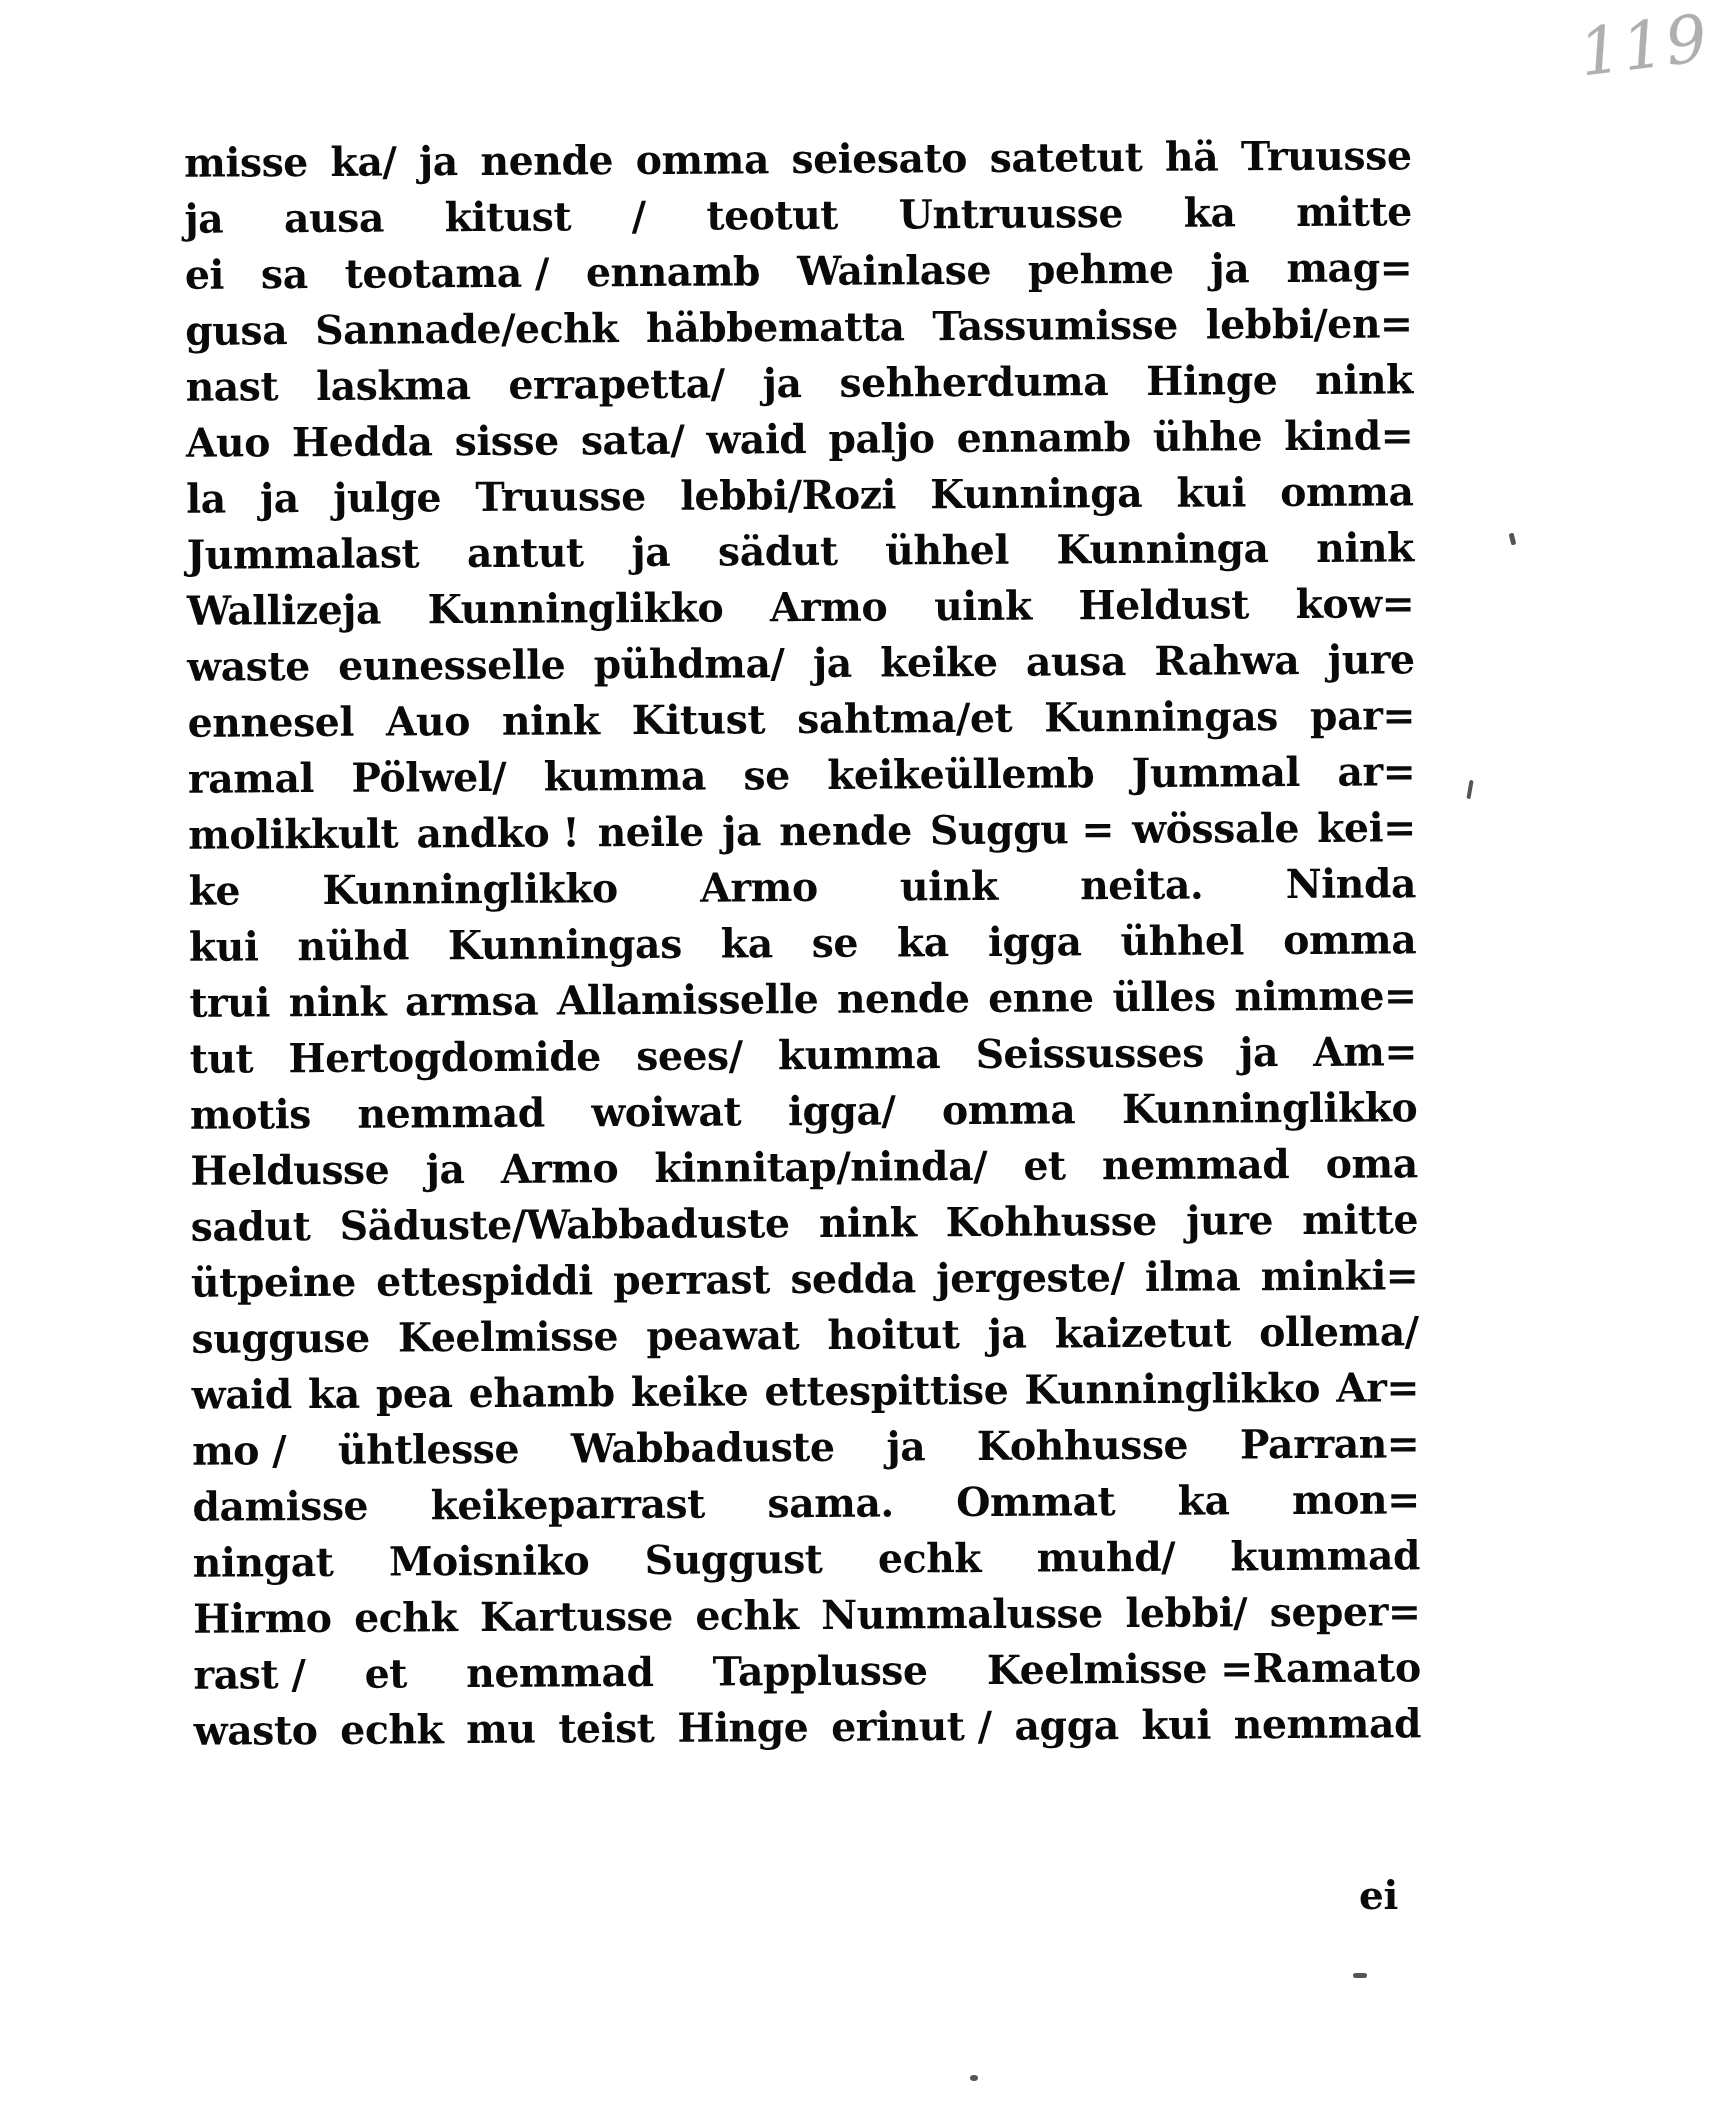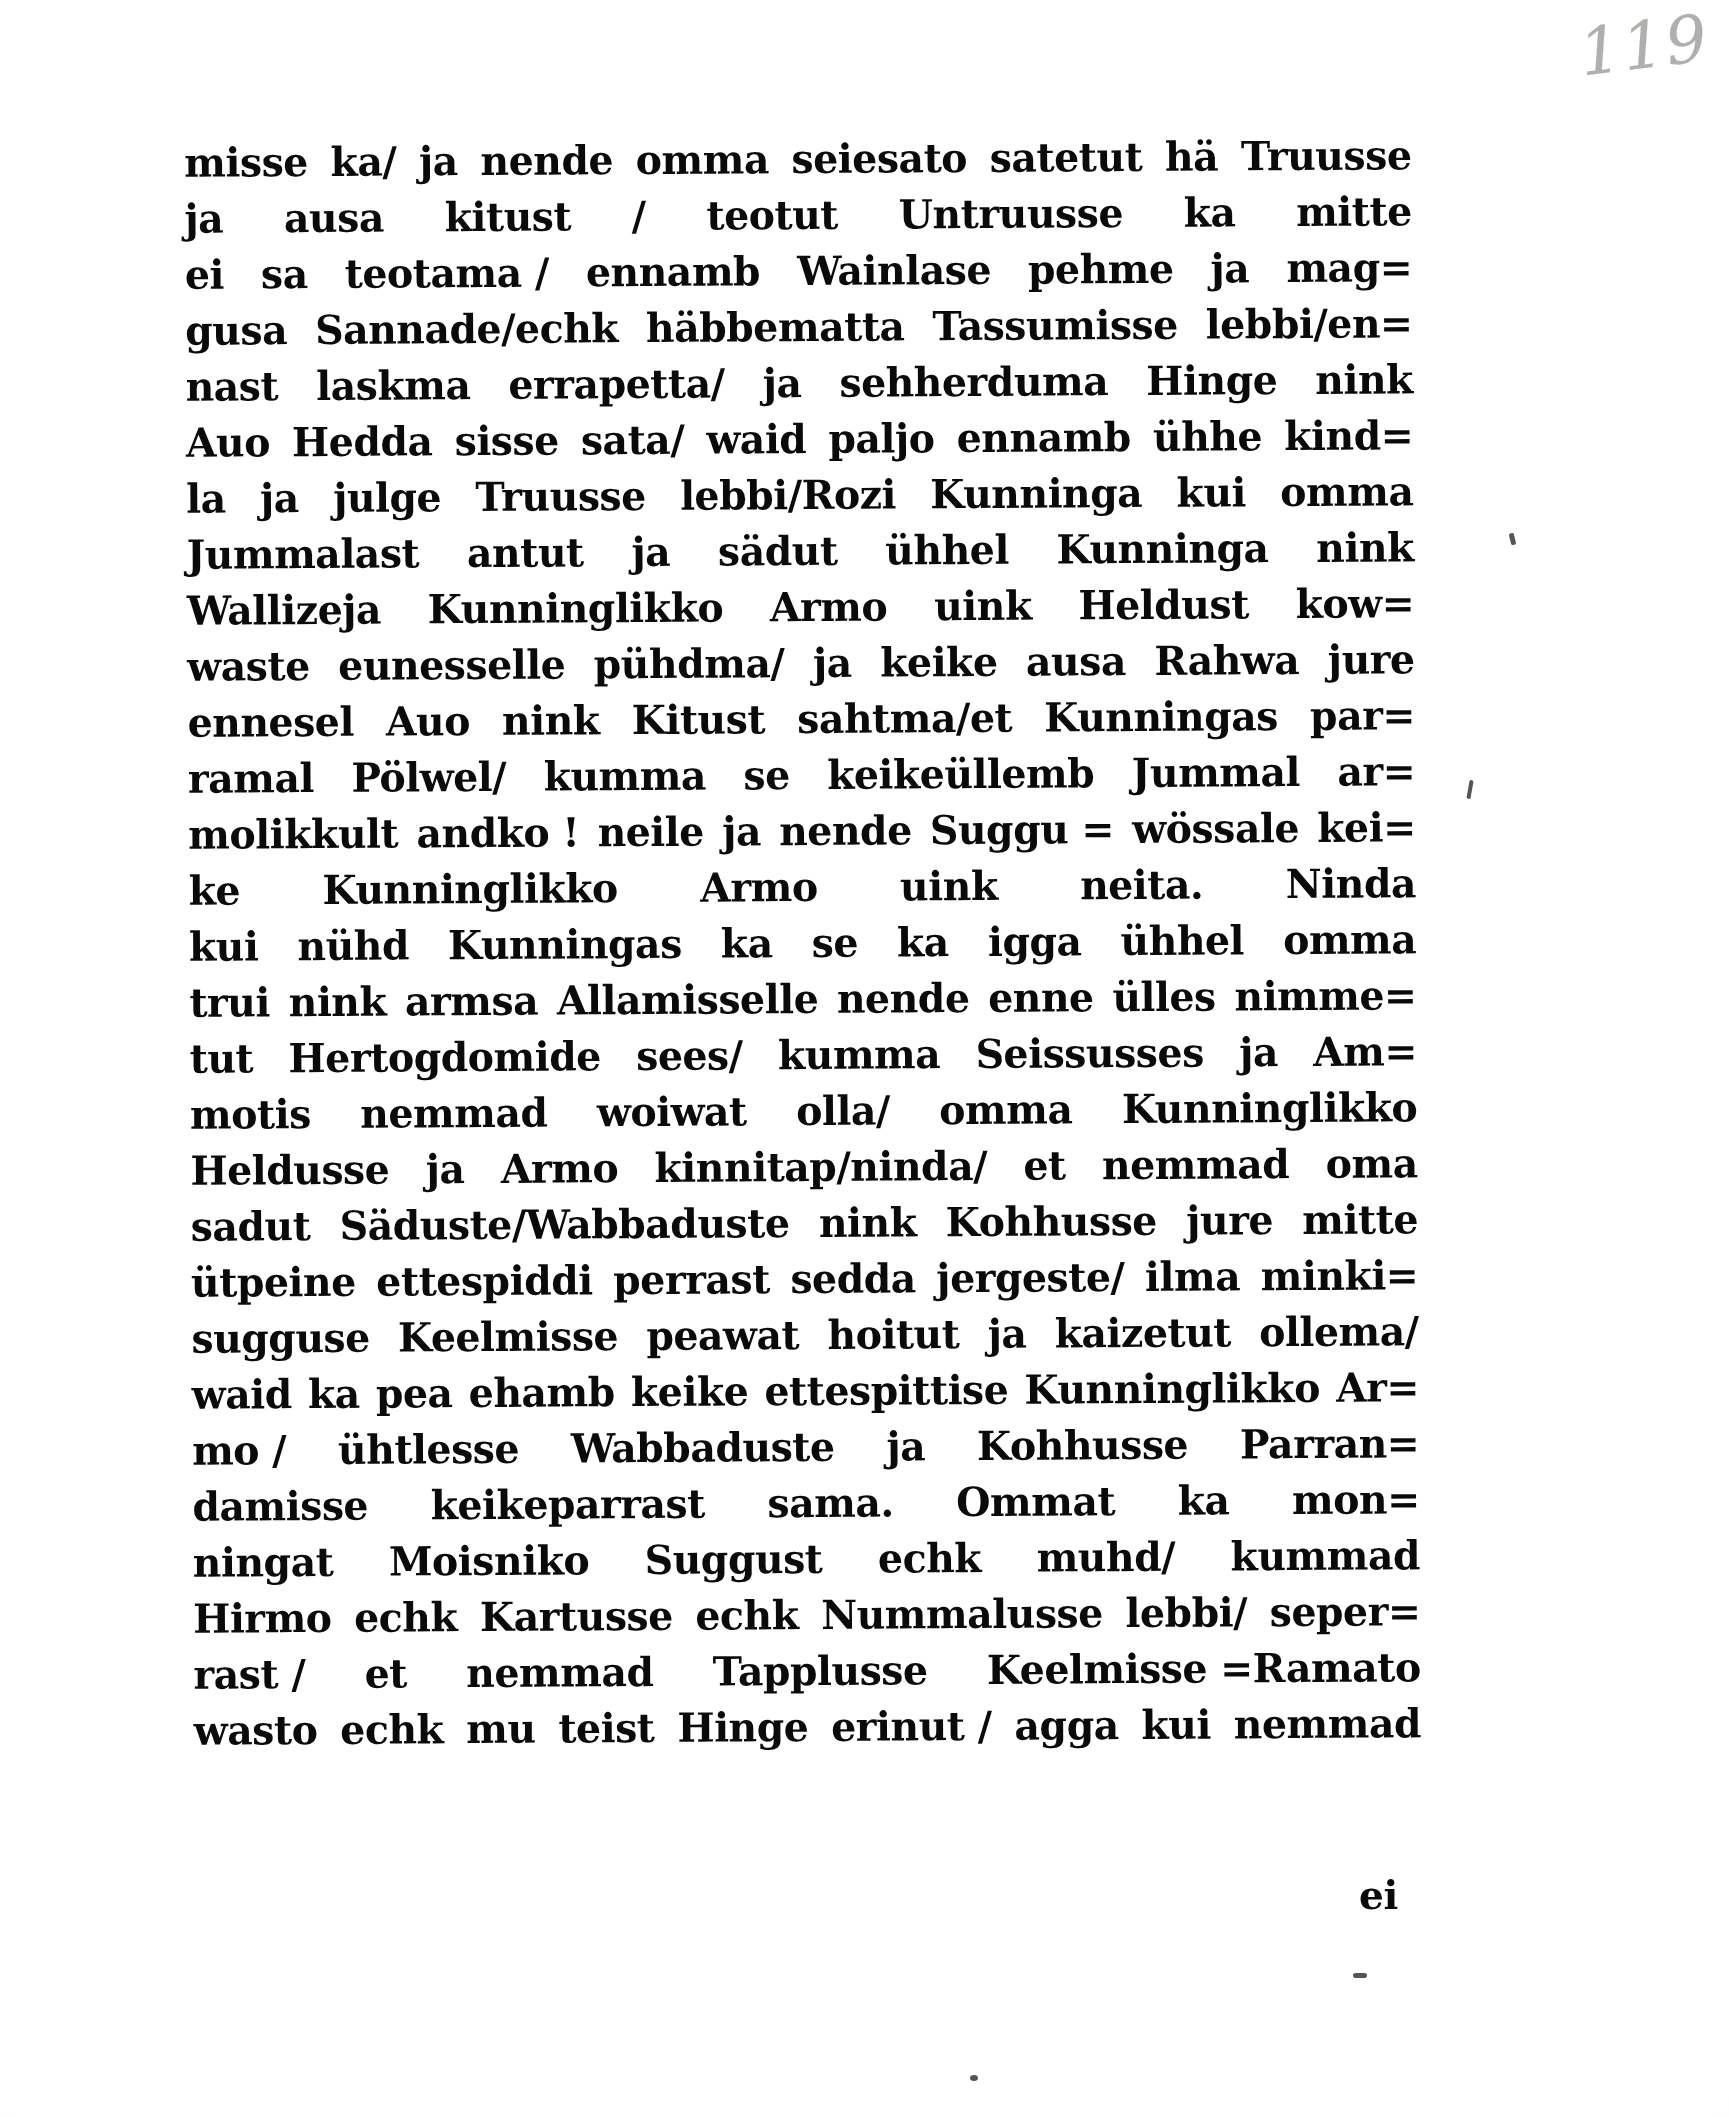--- a/index.html
+++ b/index.html
@@ -298,21 +298,21 @@
         <span>kumma</span>
         <span>Seissusses</span>
         <span>ja</span>
         <span>Am=</span>
       </div>
 
     <div class="fline just">
         <span>motis</span>
         <span>nemmad</span>
         <span>woiwat</span>
-        <span>olla/</span>
+        <span>igga/</span>
         <span>omma</span>
         <span>Kunninglikko</span>
       </div>
 
     <div class="fline just">
         <span>Heldusse</span>
         <span>ja</span>
         <span>Armo</span>
         <span>kinnitap/ninda/</span>
         <span>et</span>

